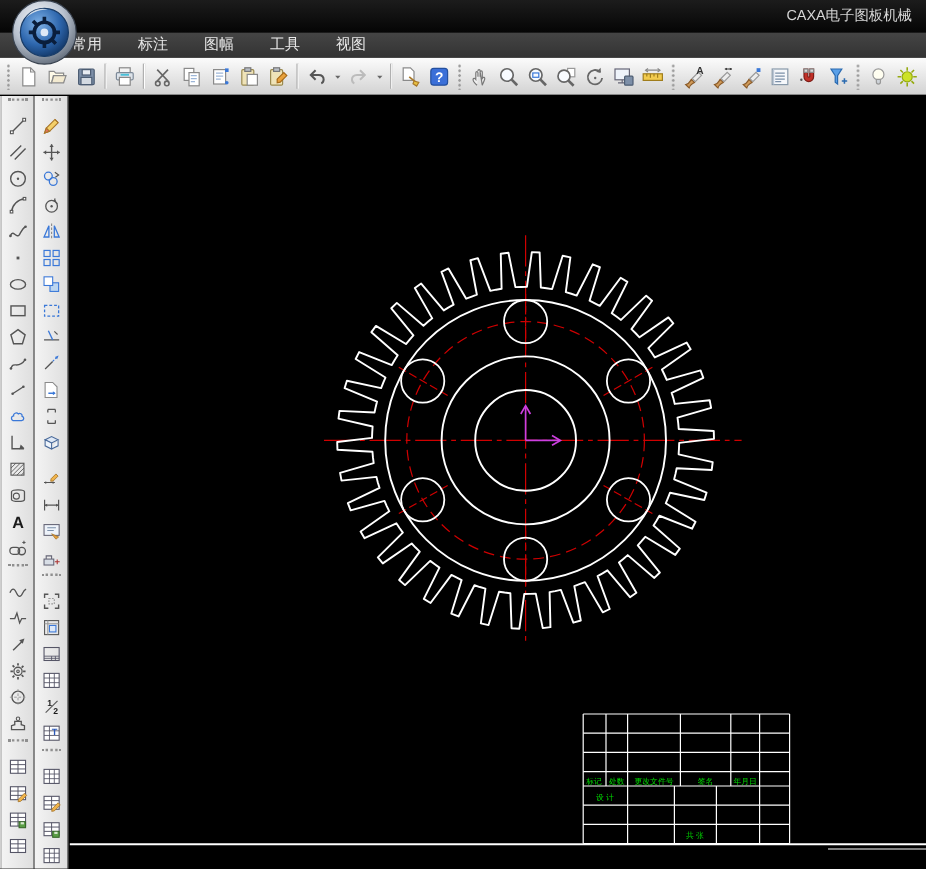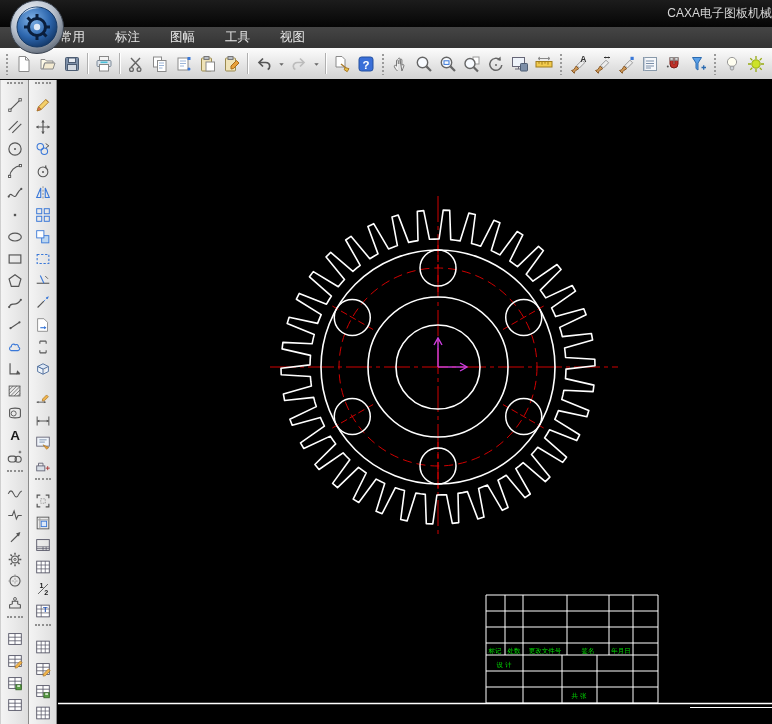--- a/index.html
+++ b/index.html
@@ -7,21 +7,21 @@
        font-family:"Liberation Sans","DejaVu Sans",sans-serif;-webkit-font-smoothing:antialiased;}
   
   .titlebar{position:absolute;left:0;top:0;width:772px;height:27px;
     background:linear-gradient(#1c1c1c,#050505);z-index:5;}
   .orb{position:absolute;left:9px;top:0;width:56px;height:55px;z-index:20;border:none;background:transparent;padding:0;cursor:pointer;}
   .qat{position:absolute;left:76px;top:2px;height:23px;display:flex;align-items:center;
     padding:0 10px 0 6px;border-radius:0 12px 12px 0;
     background:linear-gradient(#6a6a6a,#2e2e2e 55%,#1f1f1f);border:1px solid #6f6f6f;border-left:none;}
   .qat .tbtn svg{filter:grayscale(.2) brightness(1.6);}
   .qbtn-extra{position:absolute;left:214px;top:6px;}
-  .wintitle{position:absolute;right:0;top:5px;color:#d6d6d6;font-size:12px;white-space:nowrap;
+  .wintitle{position:absolute;right:12px;top:5px;color:#d6d6d6;font-size:12px;white-space:nowrap;
     max-width:112px;overflow:hidden;margin-left:39px;}
   
   .menubar{position:absolute;left:0;top:27px;width:772px;height:21px;
     background:linear-gradient(#454545,#333333);display:flex;align-items:center;
     padding-left:52px;gap:14px;z-index:4;}
   .menutab{color:#e8e8e8;font-size:12.5px;padding:2px 8px;cursor:pointer;background:transparent;border:none;}
   
   .toolbar{position:absolute;left:0;top:48px;width:772px;height:31px;
     background:linear-gradient(#fcfcfc,#e9e9e9 45%,#d2d2d2);border-bottom:1px solid #000;
     display:flex;align-items:center;padding-left:2px;z-index:3;overflow:hidden;}

